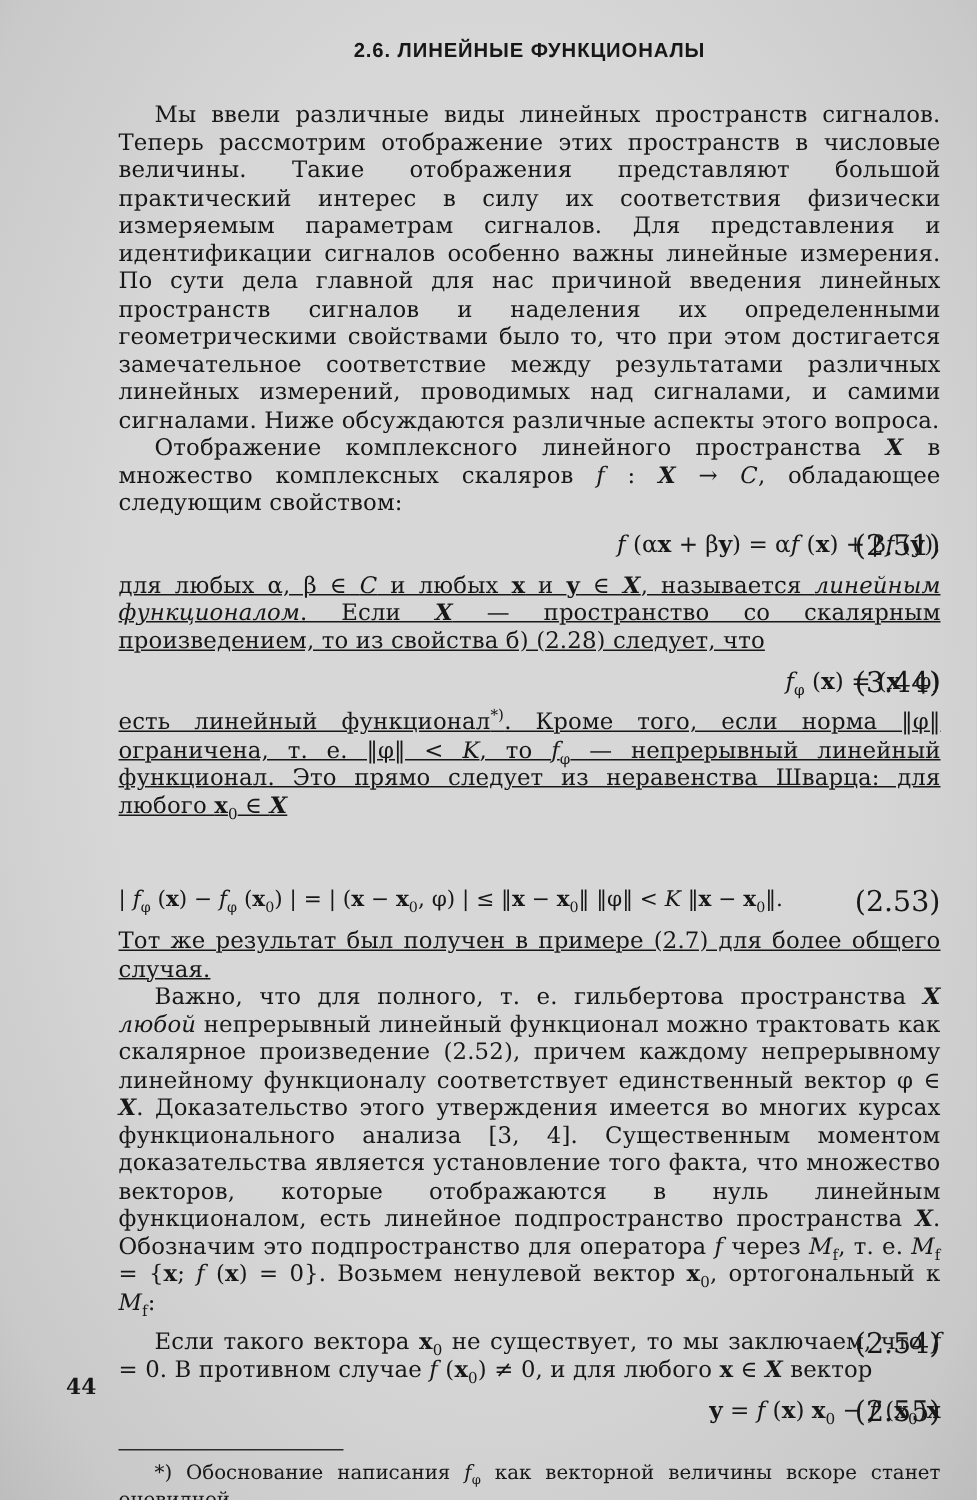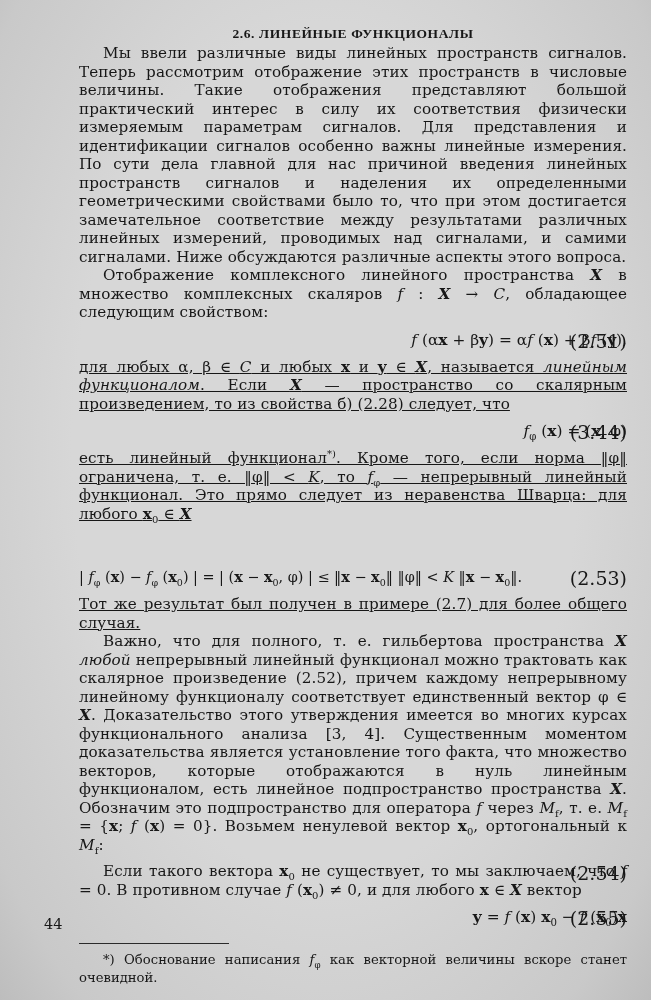--- a/index.html
+++ b/index.html
@@ -12,23 +12,23 @@
   }
   .page{
     position:absolute;inset:0;
     background:radial-gradient(ellipse at 50% 45%, #d7d7d7 55%, #c9c9c9 88%, #bdbdbd 100%);
     overflow:hidden;
   }
   .content{
     position:absolute;left:79px;top:26px;width:548px;
   }
   .title{
-    margin:0 0 2px 0;
+    margin:0 0 26px 0;
     text-align:center;
-    font-family:Liberation Serif, serif;
+    font-family:Liberation Sans, sans-serif;
     font-weight:bold;
     font-size:13.5px;
     letter-spacing:0.6px;
   }
   .para{
     margin:0;
     text-align:justify;
     font-size:15.2px;
     line-height:18.5px;
     text-indent:24px;
@@ -66,21 +66,21 @@
   }
   .fn-text{
     margin:0;
     font-size:13.2px;
     line-height:17.5px;
     text-align:justify;
     text-indent:24px;
   }
   .page-number{
     position:absolute;left:44px;top:916px;
-    font-weight:normal;font-size:14.5px;
+    font-weight:bold;font-size:14.5px;
   }
 </style>
 </head>
 <body>
 
 <div class="page">
   <div class="content">
 
     <h2 class="title">2.6. ЛИНЕЙНЫЕ ФУНКЦИОНАЛЫ</h2>
 

